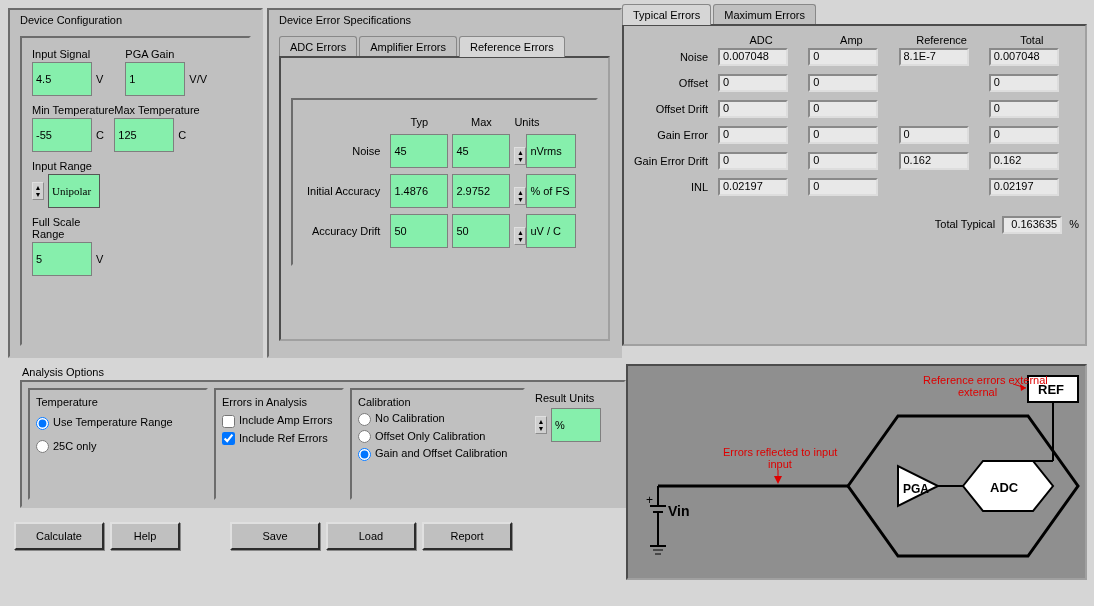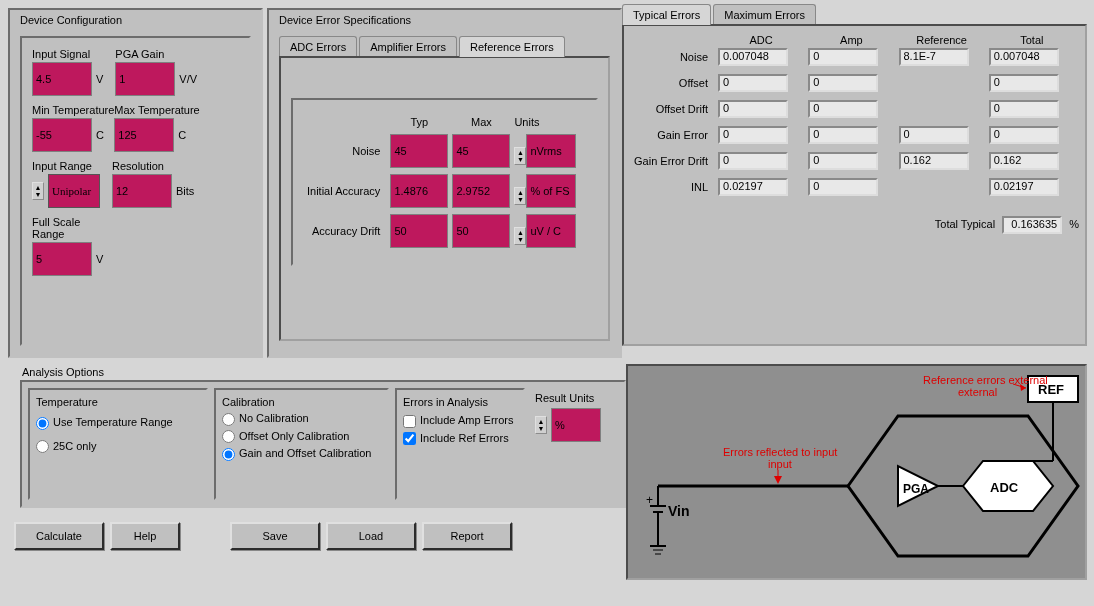--- a/index.html
+++ b/index.html
@@ -1,19 +1,19 @@
 <!DOCTYPE html>
 <html><head>
 <meta charset="utf-8">
 <style>
 *{box-sizing:border-box;margin:0;padding:0}
 body{font-family:Tahoma,Arial,sans-serif;font-size:11px;background:#d6d6d6;width:1094px;height:606px;overflow:hidden;color:#000}
 .group{border:2px inset #c0c0c0;background:#c0c0c0;padding:8px 10px 10px;margin:4px}
 .group-title{font-size:11px;margin-bottom:6px;position:relative;top:-4px}
-.inputbox{background:#be185d;border:1px solid #7f7f7f;height:18px;font-size:11px;padding:16px 3px}
+.inputbox{background:#86efac;border:1px solid #7f7f7f;height:18px;font-size:11px;padding:16px 3px}
 .fld{display:flex;align-items:center;gap:4px;margin-bottom:8px}
 .lblabove{font-size:11px;margin-bottom:2px}
 .unit{font-size:11px}
 .btn{background:#c0c0c0;border:2px outset #fff #808080 #808080 #fff;border-style:outset;border-width:2px;border-color:#e0e0e0 #808080 #808080 #e0e0e0;height:28px;font-size:11px;cursor:pointer;box-shadow:1px 1px 0 #888}
 .tabs{display:flex}
 .tab{background:#c0c0c0;border:1px solid #888;border-bottom:none;padding:4px 10px;margin-right:2px;font-size:11px;cursor:pointer;border-radius:3px 3px 0 0}
 .tab.active{background:#d6d6d6;position:relative;z-index:2}
 .tabbody{border:2px inset #a0a0a0;background:#c0c0c0;padding:10px;position:relative;top:-1px}
 .updown{width:12px;height:18px;display:inline-flex;flex-direction:column;justify-content:center;background:#d0d0d0;border:1px outset #e0e0e0;font-size:7px;text-align:center;line-height:7px;cursor:pointer}
 .radio,.chk{margin-right:4px;vertical-align:middle}
@@ -21,21 +21,21 @@
 svg text{font-family:Tahoma,Arial,sans-serif}
 .rowlbl{text-align:right;padding-right:6px;font-size:11px}
 .valcell{background:#e8e8e8;border:2px inset #ddd;height:18px;font-size:11px;padding:0 3px;width:70px;display:inline-block}
 </style>
 </head>
 <body>
 
 <div class="group" style="position:absolute;left:4px;top:4px;width:255px;height:350px">
   <div class="group-title">Device Configuration</div>
   <div class="group" style="margin:0;padding:10px;height:310px">
-    <div style="display:flex;gap:12px">
+    <div style="display:flex;gap:22px">
       <div>
         <div class="lblabove">Input Signal</div>
         <div class="fld">
             <input class="inputbox" style="width: 60px;" value="4.5">
             <span class="unit">V</span>
           </div>
       </div>
       <div>
         <div class="lblabove">PGA Gain</div>
         <div class="fld">
@@ -59,27 +59,20 @@
             <span class="unit">C</span>
           </div>
       </div>
     </div>
     <div style="display:flex;gap:12px">
       <div>
         <div class="lblabove">Input Range</div>
         <div class="fld">
             <span class="updown">▲<br>▼</span>
             <input class="inputbox" style="width: 52px; border-color: rgb(85, 85, 85); font-family: Liberation Serif, serif;" value="Unipolar">
-          </div>
-      </div>
-      <div>
-        <div class="lblabove">Resolution</div>
-        <div class="fld">
-            <input class="inputbox" style="width: 60px;" value="12">
-            <span class="unit">Bits</span>
           </div>
       </div>
     </div>
     <div class="lblabove" style="white-space:pre-line;max-width:60px">Full Scale Range</div>
     <div class="fld">
         <input class="inputbox" style="width: 60px;" value="5">
         <span class="unit">V</span>
       </div>
   </div>
 </div>
@@ -126,30 +119,30 @@
 </div>
 
 <div style="position:absolute;left:16px;top:362px;width:614px">
   <div style="font-size:11px;margin:4px 0 2px 6px">Analysis Options</div>
   <div class="group" style="margin:0 4px;height:128px;display:flex;gap:6px;padding:6px">
     <div class="group" style="width:180px;margin:0;padding:6px">
       <div style="margin-bottom:8px">Temperature</div>
       <div style="margin:6px 0"><input type="radio" class="radio" checked="" style=""><span>Use Temperature Range</span></div>
       <div style="margin:10px 0"><input type="radio" class="radio" style=""><span>25C only</span></div>
     </div>
+    <div class="group" style="width:130px;margin:0;padding:6px">
+      <div style="margin-bottom:6px">Errors in Analysis</div>
+      <div style="margin:4px 0"><input type="checkbox" class="chk" style=""><span>Include Amp Errors</span></div>
+      <div style="margin:4px 0"><input type="checkbox" class="chk" checked="" style=""><span>Include Ref Errors</span></div>
+    </div>
     <div class="group" style="width:175px;margin:0;padding:6px">
       <div style="margin-bottom:4px">Calibration</div>
       <div style="margin:4px 0"><input type="radio" class="radio" style=""><span>No Calibration</span></div>
       <div style="margin:4px 0"><input type="radio" class="radio" style=""><span>Offset Only Calibration</span></div>
       <div style="margin:4px 0"><input type="radio" class="radio" checked="" style=""><span>Gain and Offset Calibration</span></div>
-    </div>
-    <div class="group" style="width:130px;margin:0;padding:6px">
-      <div style="margin-bottom:6px">Errors in Analysis</div>
-      <div style="margin:4px 0"><input type="checkbox" class="chk" style=""><span>Include Amp Errors</span></div>
-      <div style="margin:4px 0"><input type="checkbox" class="chk" checked="" style=""><span>Include Ref Errors</span></div>
     </div>
     <div style="width:80px;padding:4px">
       <div style="margin-bottom:4px">Result Units</div>
       <div class="fld">
           <span class="updown">▲<br>▼</span>
           <input class="inputbox" style="width: 50px;" value="%">
         </div>
     </div>
   </div>
 </div>

